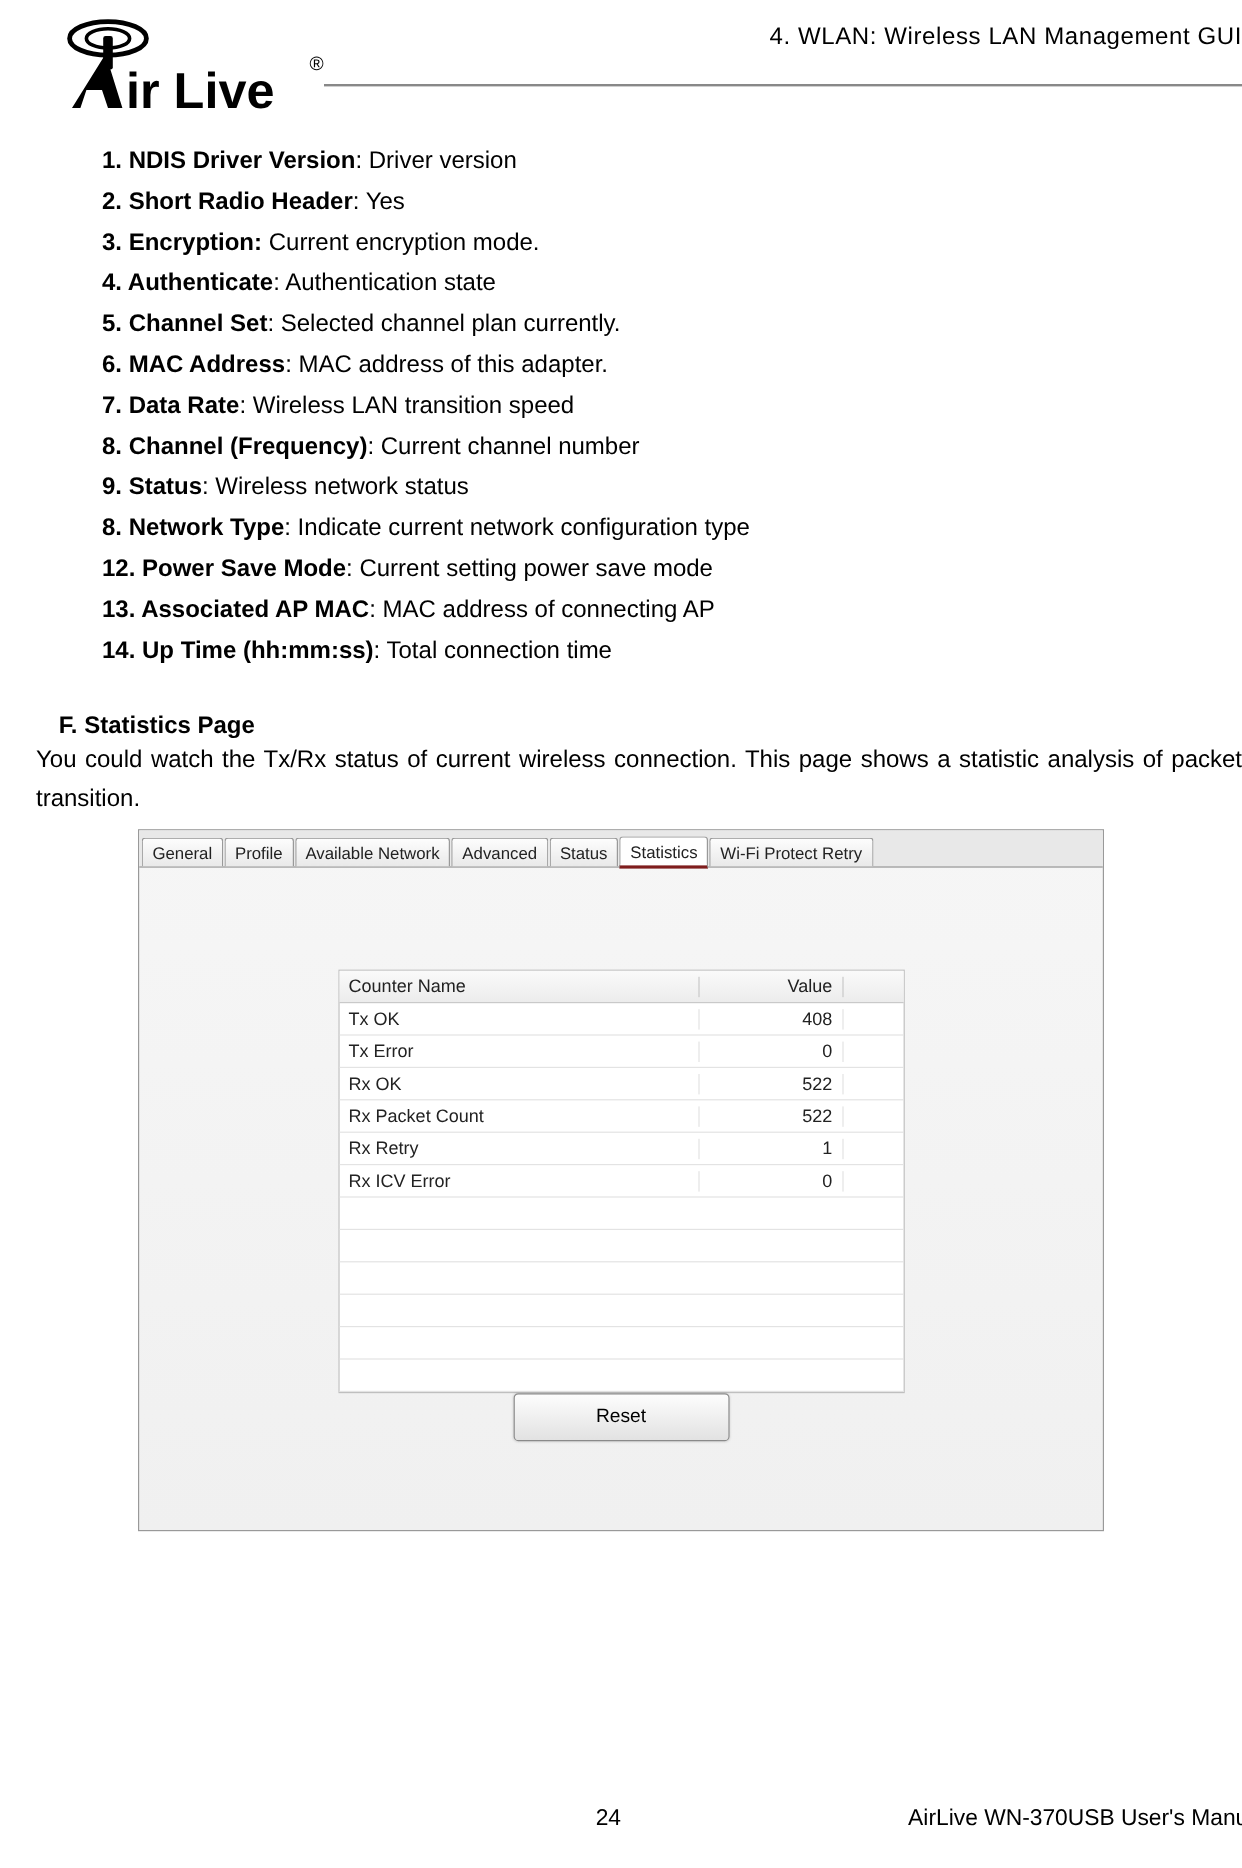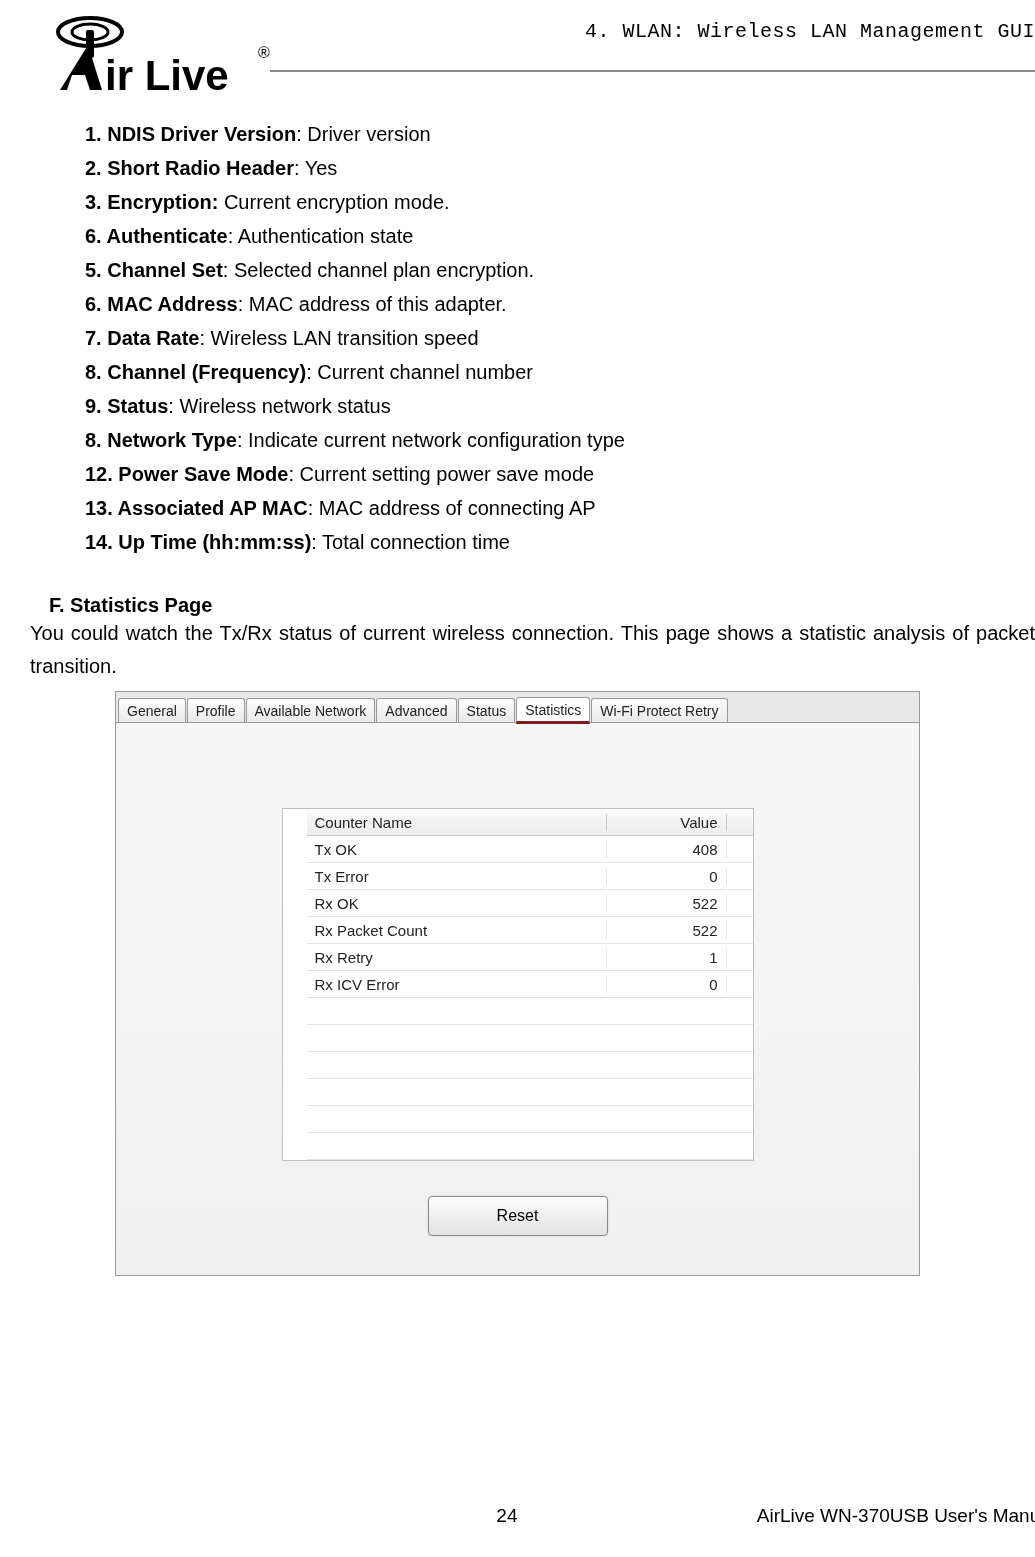--- a/index.html
+++ b/index.html
@@ -24,21 +24,20 @@
     width: 240px;
     height: 90px;
     position: relative;
   }
   .logo svg { width: 100%; height: 100%; }
   .header-right {
     text-align: center;
     padding-top: 10px;
     font-size: 20px;
     letter-spacing: 0.5px;
-    font-family: Liberation Mono, monospace;
   }
   .header-line {
     height: 2px;
     background: #888;
     margin-left: 270px;
     margin-top: -30px;
   }
   .content {
     padding: 45px 0 0 0;
   }
@@ -108,42 +107,40 @@
     width: 470px;
     border: 1px solid #bfbfbf;
     background: #fff;
     box-shadow: inset 0 0 0 1px #fff;
   }
   .grid-row {
     display: flex;
     height: 26px;
     border-bottom: 1px solid #e3e3e3;
     align-items: center;
-    margin-left: 24px;
   }
   .grid-row.header-row {
     background: linear-gradient(#fafafa,#ececec);
     border-bottom: 1px solid #c9c9c9;
     font-weight: normal;
   }
   .grid-cell {
     padding: 0 8px;
     border-right: 1px solid #e3e3e3;
     box-sizing: border-box;
     white-space: nowrap;
     overflow: hidden;
   }
   .header-row .grid-cell {
     border-right: 1px solid #c9c9c9;
   }
   .c1 { flex: 0 0 300px; }
   .c2 { flex: 0 0 120px; text-align: right; }
   .c3 { flex: 1; border-right: none; }
   .reset-btn {
-    margin-top: 35px;
     width: 180px;
     height: 40px;
     border: 1px solid #8a8a8a;
     border-radius: 4px;
     background: linear-gradient(#fdfdfd,#e2e2e2);
     font-size: 16px;
     font-family: inherit;
     box-shadow: 0 0 2px rgba(0,0,0,0.15);
     cursor: pointer;
   }
@@ -177,22 +174,22 @@
   </div>
   <div class="header-right">4. WLAN: Wireless LAN Management GUI</div>
 </div>
 <div class="header-line"></div>
 
 <div class="content">
   <div class="list" id="def-list">
       <div class="list-item"><strong>1. NDIS Driver Version</strong><span>: Driver version</span></div>
       <div class="list-item"><strong>2. Short Radio Header</strong><span>: Yes</span></div>
       <div class="list-item"><strong>3. Encryption:</strong><span> Current encryption mode.</span></div>
-      <div class="list-item"><strong>6. Authenticate</strong><span>: Authentication state</span></div>
-      <div class="list-item"><strong>5. Channel Set</strong><span>: Selected channel plan encryption.</span></div>
+      <div class="list-item"><strong>4. Authenticate</strong><span>: Authentication state</span></div>
+      <div class="list-item"><strong>5. Channel Set</strong><span>: Selected channel plan currently.</span></div>
       <div class="list-item"><strong>6. MAC Address</strong><span>: MAC address of this adapter.</span></div>
       <div class="list-item"><strong>7. Data Rate</strong><span>: Wireless LAN transition speed</span></div>
       <div class="list-item"><strong>8. Channel (Frequency)</strong><span>: Current channel number</span></div>
       <div class="list-item"><strong>9. Status</strong><span>: Wireless network status</span></div>
       <div class="list-item"><strong>8. Network Type</strong><span>: Indicate current network configuration type</span></div>
       <div class="list-item"><strong>12. Power Save Mode</strong><span>: Current setting power save mode</span></div>
       <div class="list-item"><strong>13. Associated AP MAC</strong><span>: MAC address of connecting AP</span></div>
       <div class="list-item"><strong>14. Up Time (hh:mm:ss)</strong><span>: Total connection time</span></div>
     </div>
 

